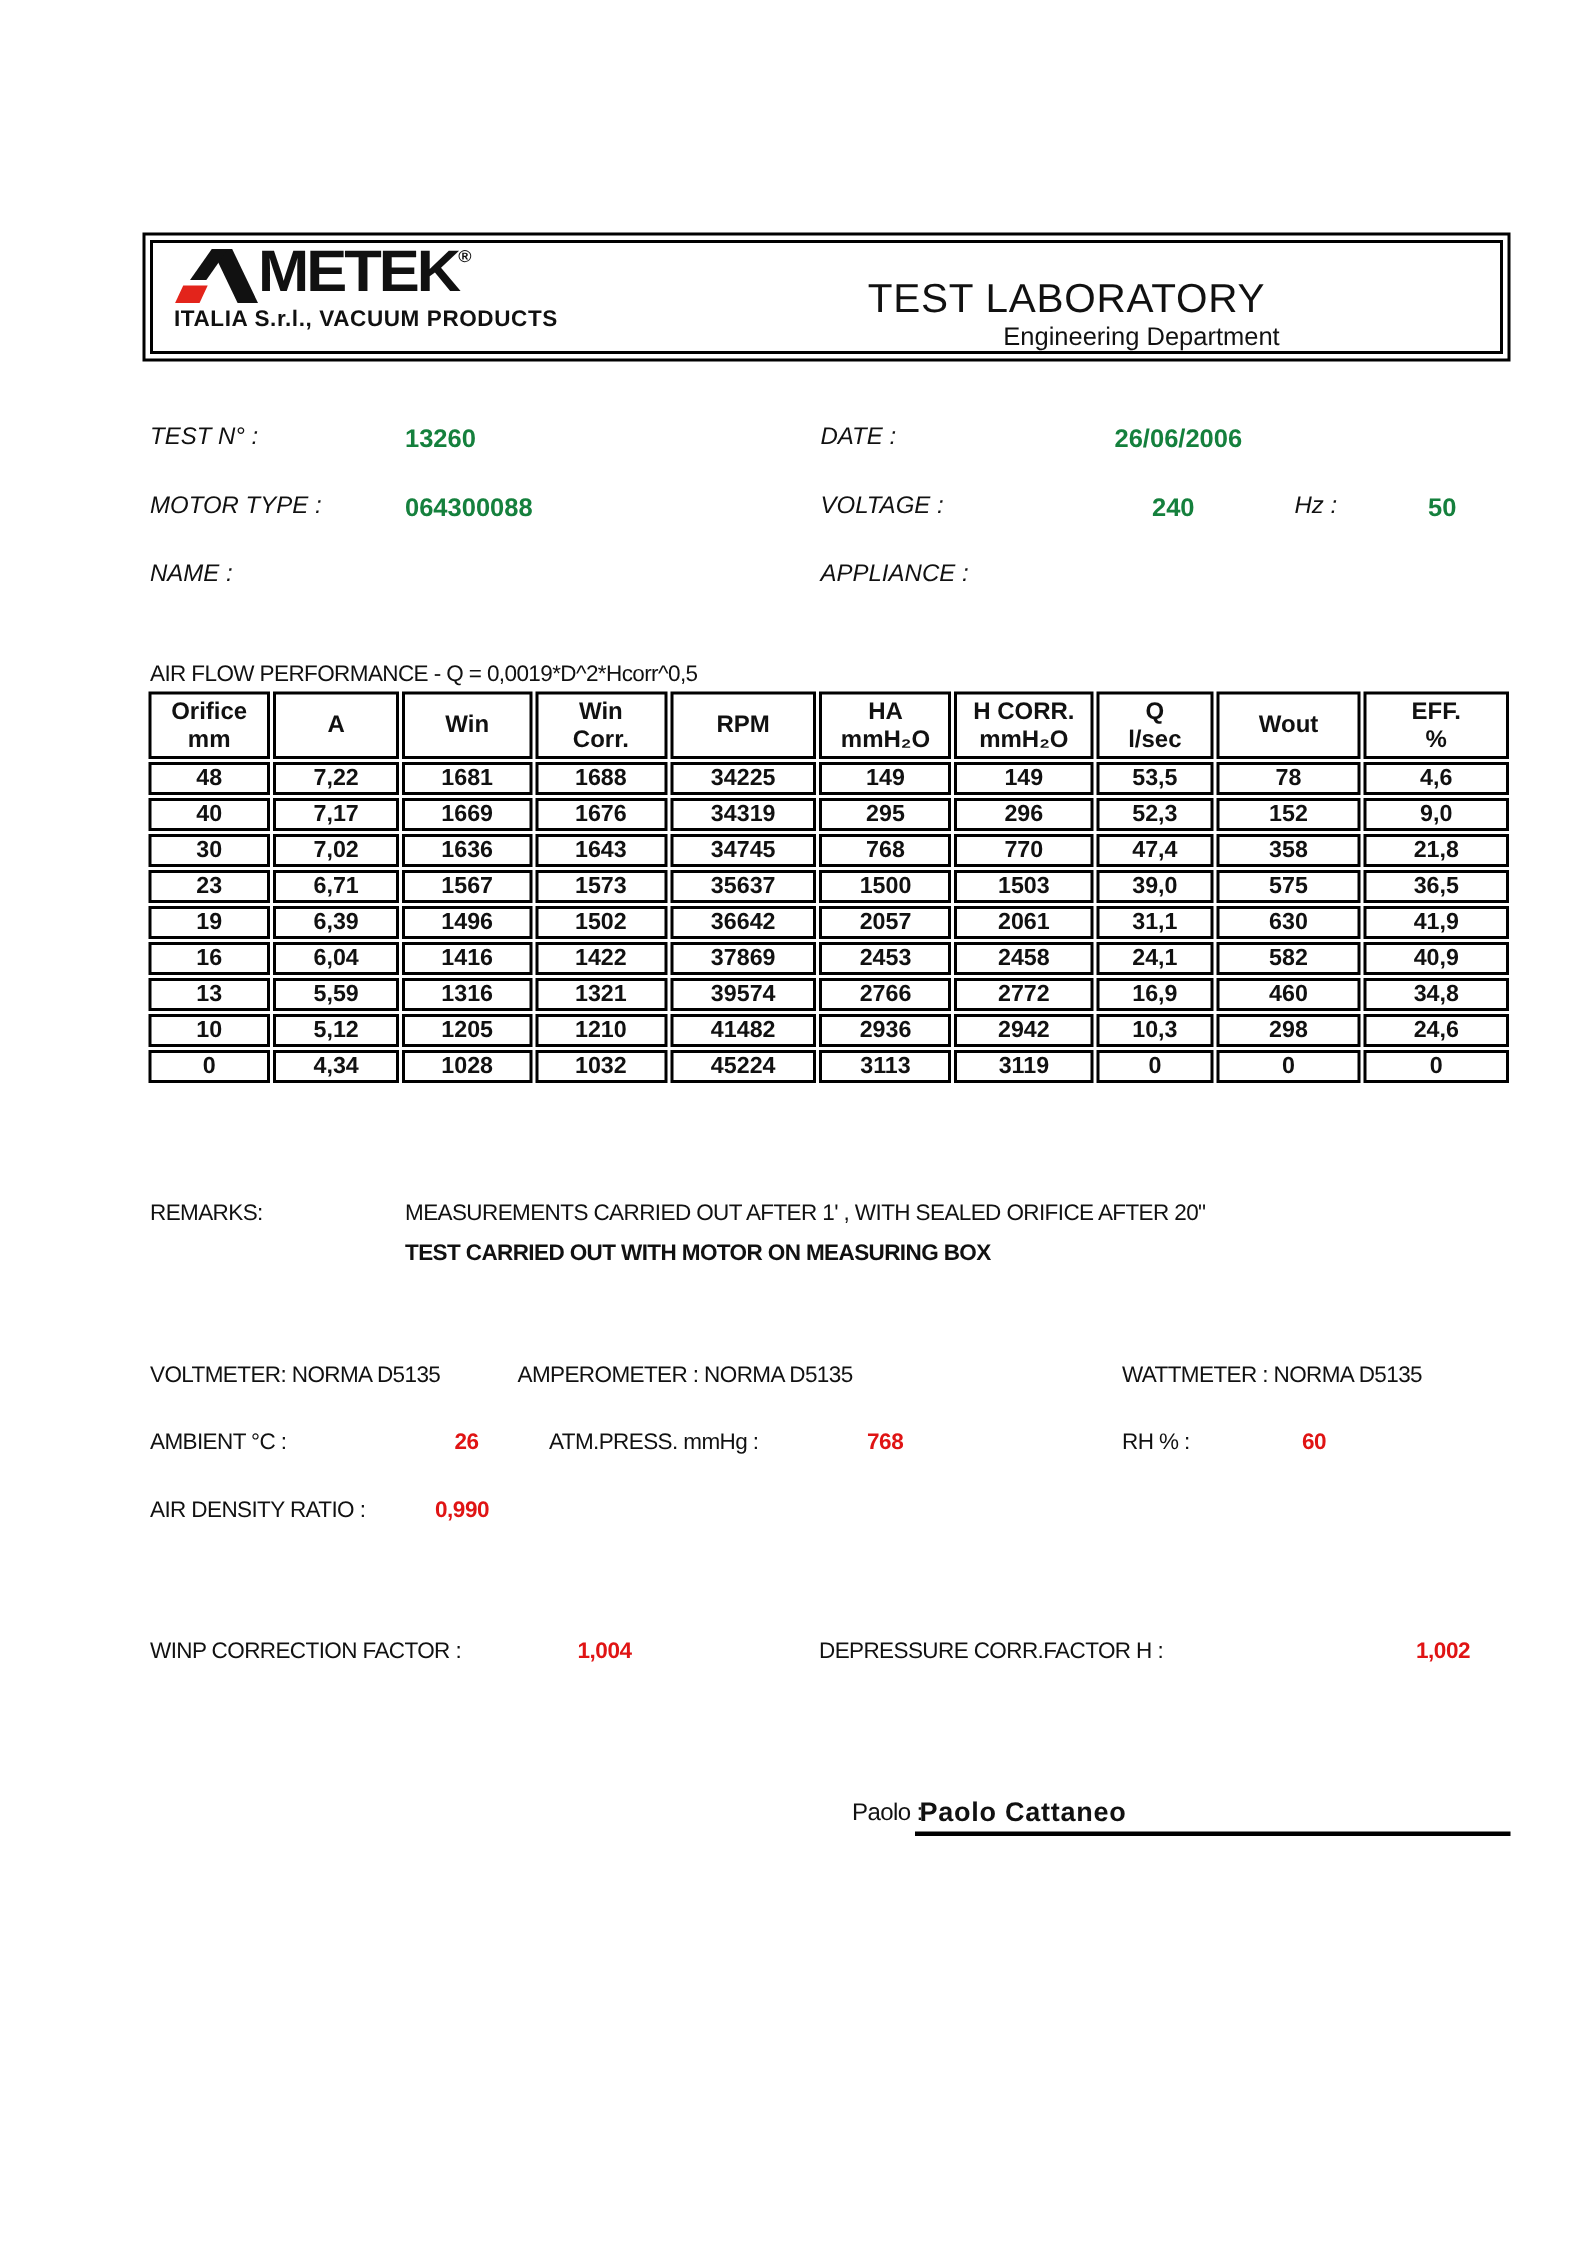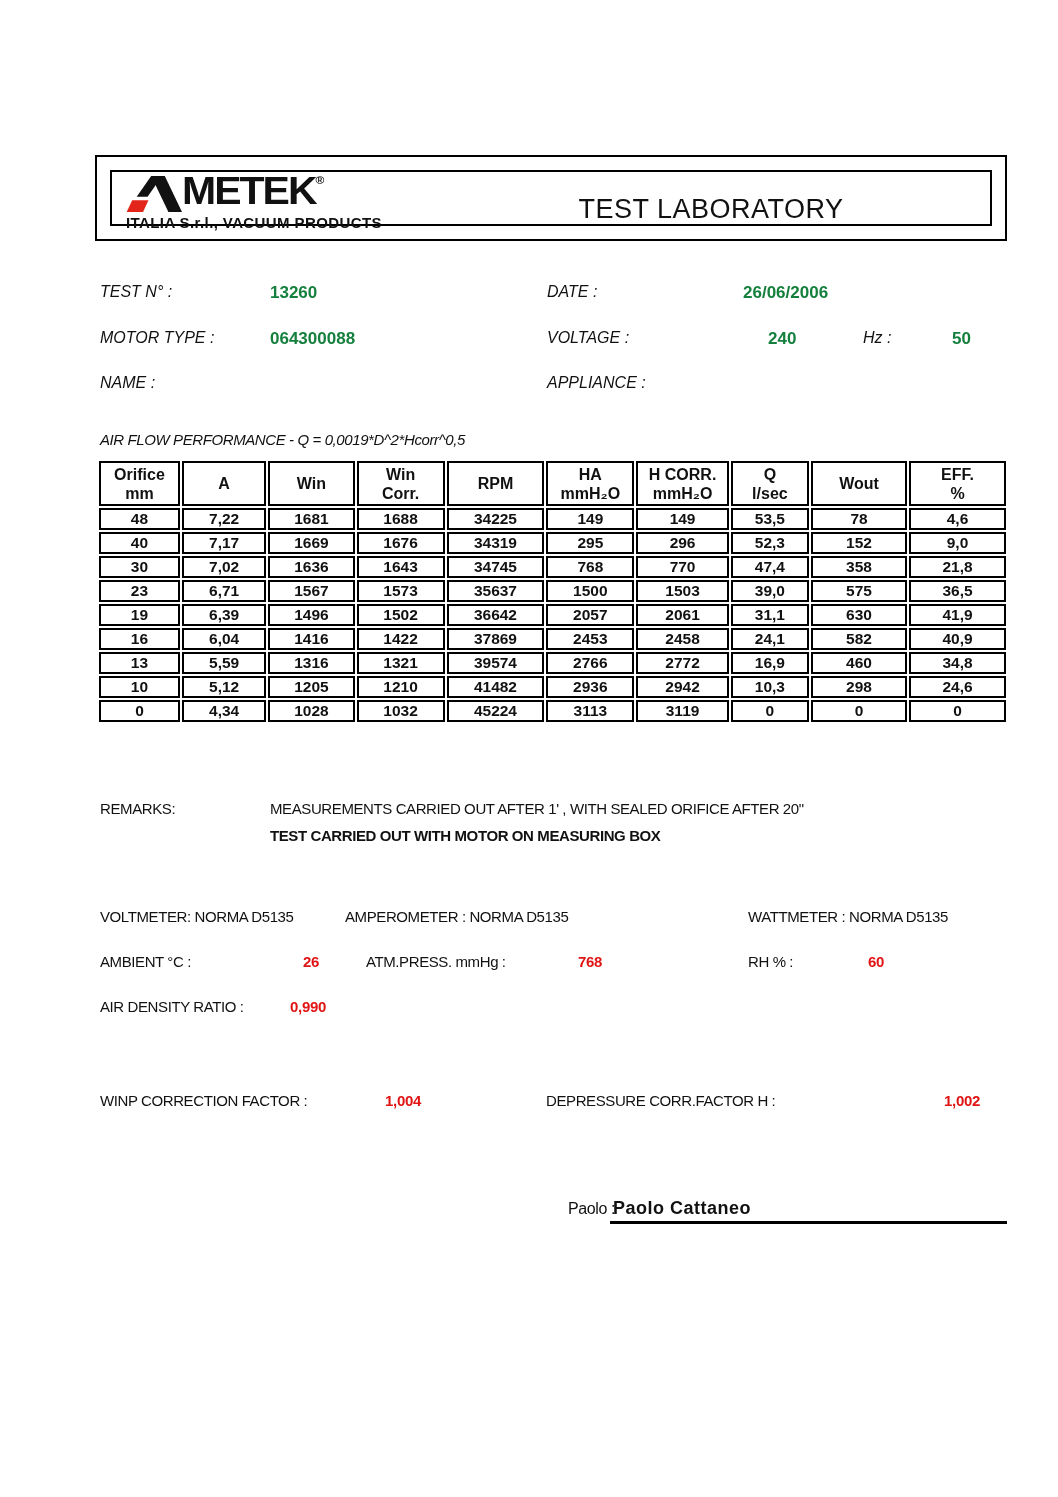--- a/index.html
+++ b/index.html
@@ -5,21 +5,21 @@
   * { margin:0; padding:0; box-sizing:border-box; }
   html,body { background:#e9e9e9; }
   .page {
     position:relative; width:1058px; height:1497px; margin:0 auto;
     background:#ffffff; overflow:hidden;
     font-family:"Liberation Sans","DejaVu Sans",sans-serif; color:#111;
   }
   .abs { position:absolute; }
 
   
-  .hdr-outer { left:95px; top:155px; width:912px; height:86px; border:2px solid #000; padding:13px; }
+  .hdr-outer { left:95px; top:155px; width:912px; height:86px; border:2px solid #000; padding:3px; }
   .hdr-inner { position:relative; width:100%; height:100%; border:2px solid #000; }
 
   .logo { position:absolute; left:12px; top:1px; }
   .logo-row { display:flex; align-items:flex-start; }
   .logo-mark { display:inline-block; width:58px; height:36px; margin-top:3px; }
   .logo-word { font-size:41px; font-weight:900; letter-spacing:-2px; line-height:36px;
                font-family:"Liberation Sans","DejaVu Sans",sans-serif; transform:scaleY(0.95); }
   .logo-reg { font-size:12px; font-weight:700; vertical-align:top; line-height:14px; }
   .logo-sub { font-size:15px; font-weight:700; letter-spacing:0.4px; margin-top:2px; margin-left:2px; white-space:nowrap; }
 
@@ -61,39 +61,40 @@
             <polygon points="30,0 45,0 64,40 49,40" fill="#111"></polygon>
             <polygon points="30,0 42,0 26,23 14,23" fill="#111"></polygon>
             <polygon points="9,27 27,27 21,40 3,40" fill="#e3241b"></polygon>
           </svg>
           <span class="logo-word"><span>METEK</span><span class="logo-reg">®</span></span>
         </div>
         <div class="logo-sub">ITALIA S.r.l., VACUUM PRODUCTS</div>
       </div>
 
       <div class="hdr-title">TEST LABORATORY</div>
+      <div class="hdr-subtitle">Engineering Department</div>
     </div>
   </div>
 
   <div class="abs lbl" style="left:100px; top:283px;">TEST N° :</div>
   <div class="abs val" style="left:270px; top:283px;">13260</div>
   <div class="abs lbl" style="left:547px; top:283px;">DATE :</div>
   <div class="abs val" style="left:743px; top:283px;">26/06/2006</div>
 
   <div class="abs lbl" style="left:100px; top:329px;">MOTOR TYPE :</div>
   <div class="abs val" style="left:270px; top:329px;">064300088</div>
   <div class="abs lbl" style="left:547px; top:329px;">VOLTAGE :</div>
   <div class="abs val" style="left:768px; top:329px;">240</div>
   <div class="abs lbl" style="left:863px; top:329px;">Hz :</div>
   <div class="abs val" style="left:952px; top:329px;">50</div>
 
   <div class="abs lbl" style="left:100px; top:374px;">NAME :</div>
   <div class="abs lbl" style="left:547px; top:374px;">APPLIANCE :</div>
 
-  <div class="abs cond" style="left:100px; top:431px;font-style:italic;">AIR FLOW PERFORMANCE - Q = 0,0019*D^2*Hcorr^0,5</div>
+  <div class="abs cond" style="left:100px; top:441px;">AIR FLOW PERFORMANCE - Q = 0,0019*D^2*Hcorr^0,5</div>
 
   <table class="perf">
     <colgroup>
       <col style="width:9.1%">
         <col style="width:9.5%">
         <col style="width:9.7%">
         <col style="width:9.9%">
       <col style="width:11.0%">
         <col style="width:9.9%">
         <col style="width:10.4%">

